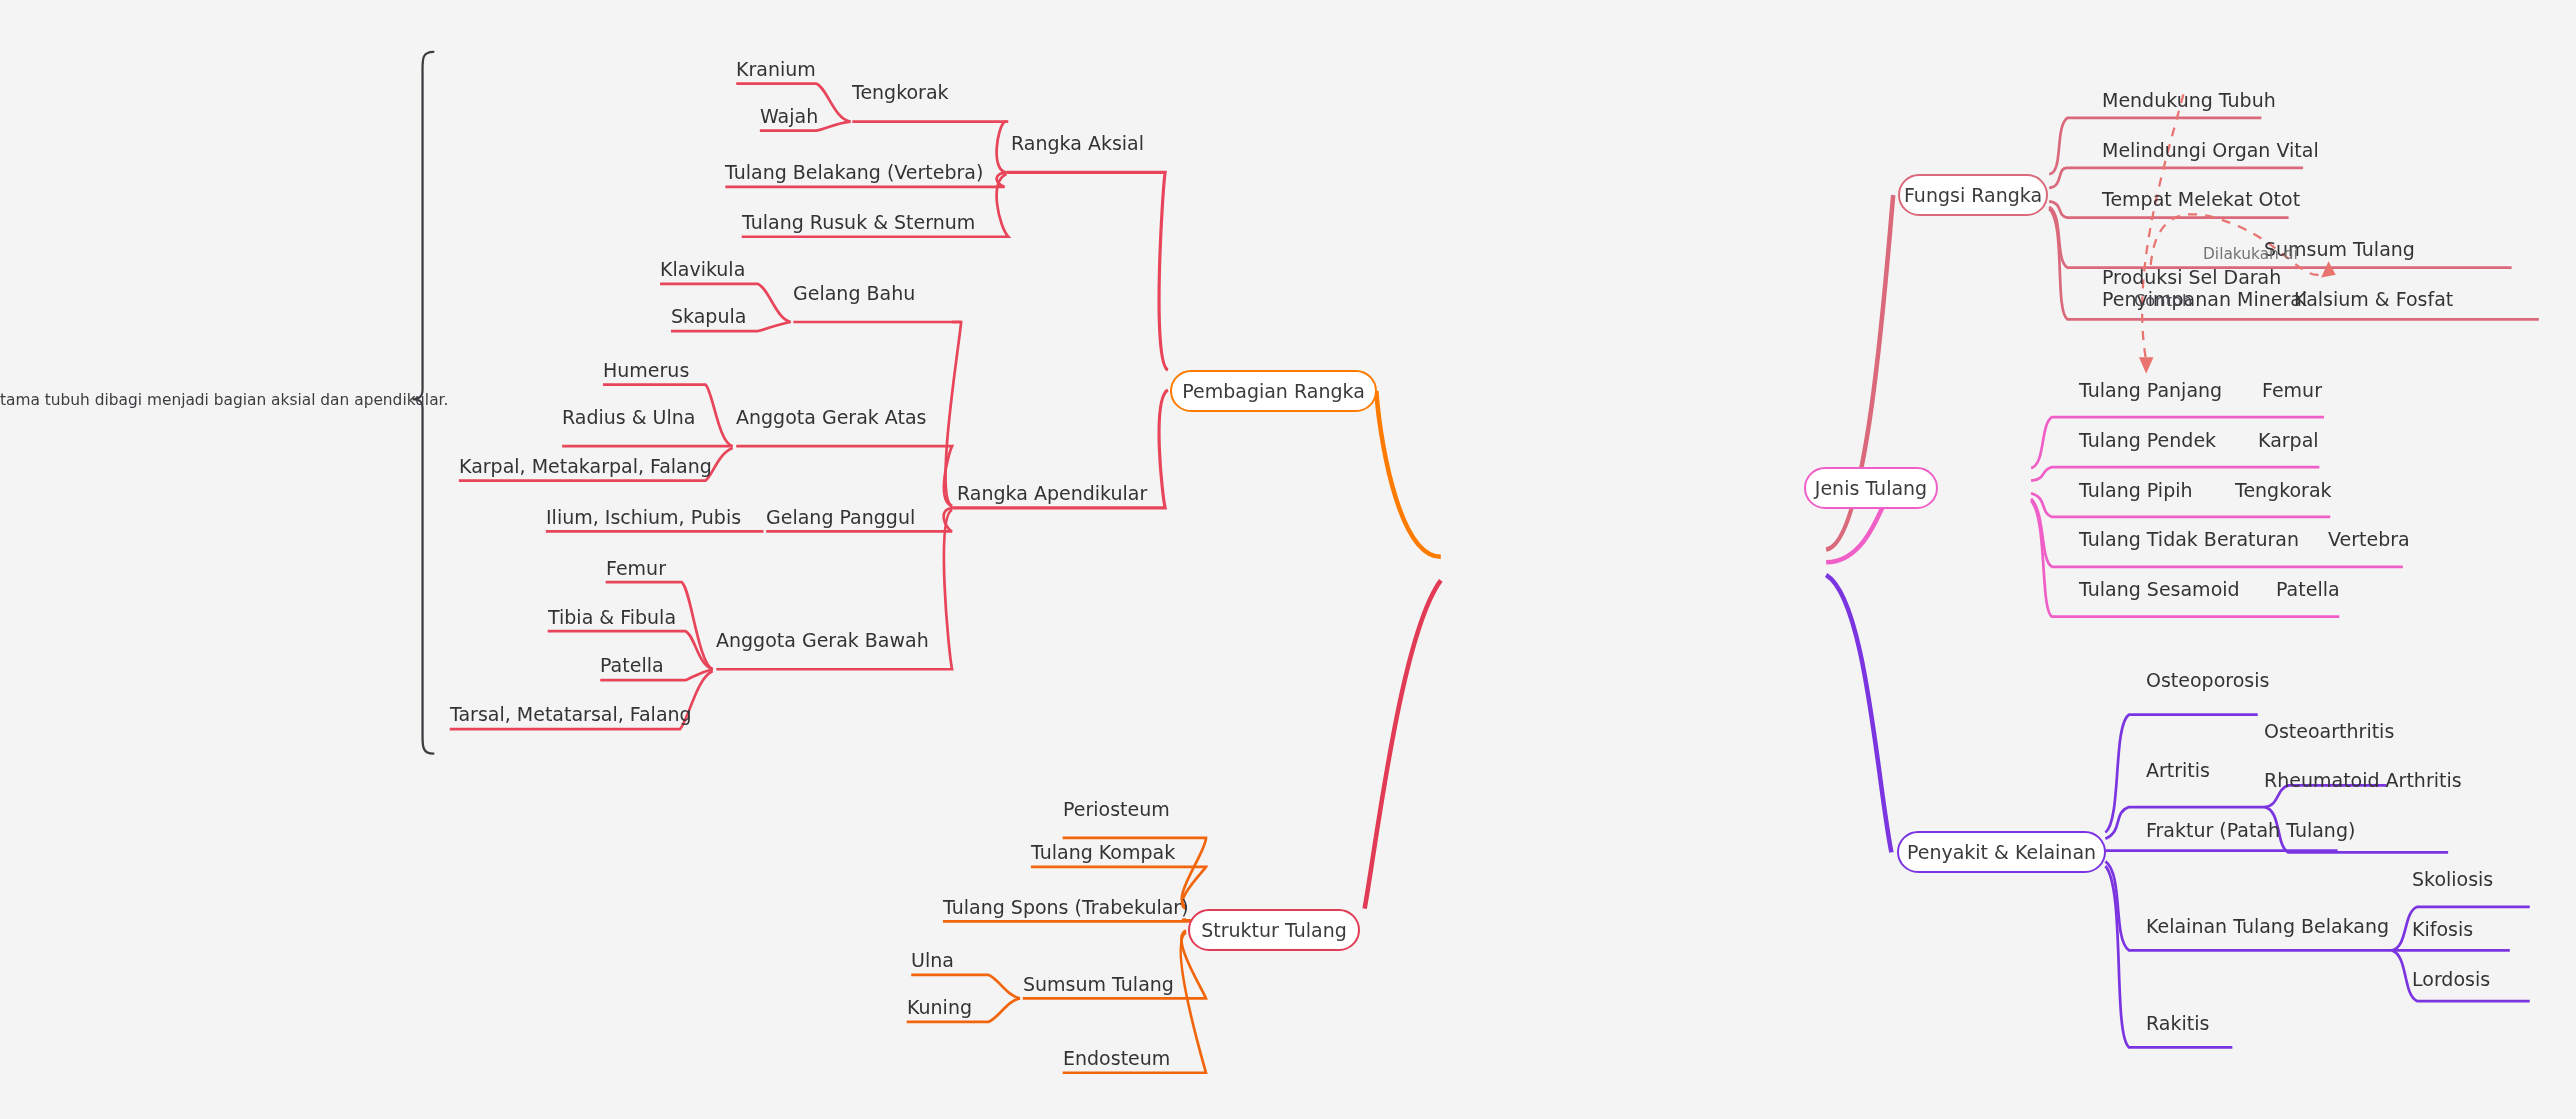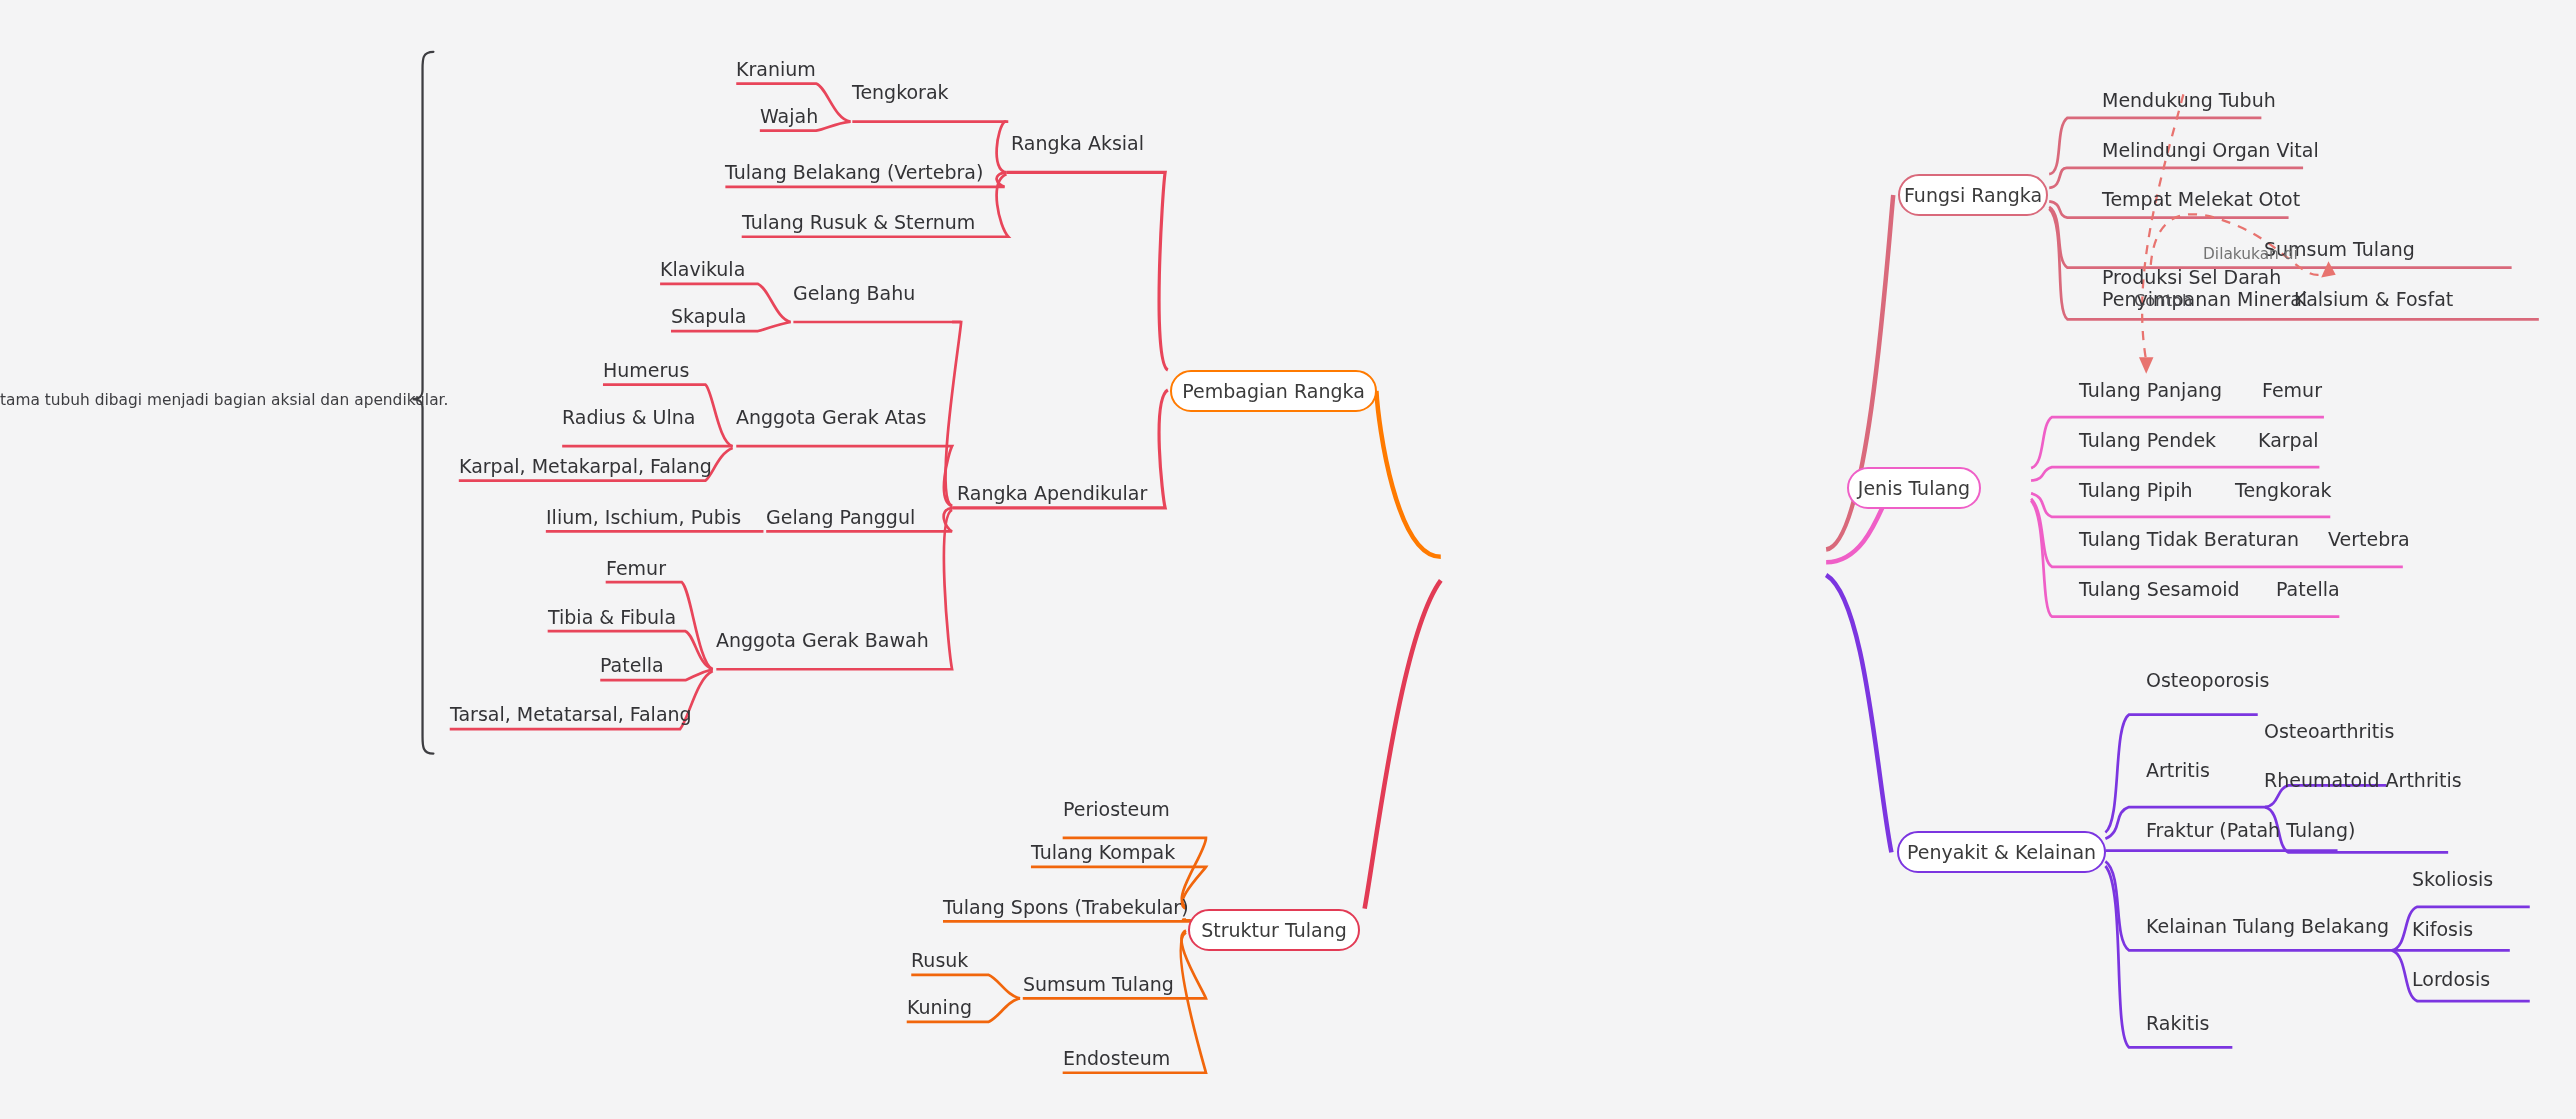--- a/index.html
+++ b/index.html
@@ -215,21 +215,21 @@
   </div>
 
   <div class="l1-node" style="left:1188px; top:909px; width:172px; border-color:#e23b55;">
     <span>Struktur Tulang</span>
   </div>
 
   <div class="l1-node" style="left:1898px; top:174px; width:150px; border-color:#d9697b;">
     <span>Fungsi Rangka</span>
   </div>
 
-  <div class="l1-node" style="left:1847px; top:467px; width:134px; border-color:#ef5fc7;">
+  <div class="l1-node" style="left:1804px; top:467px; width:134px; border-color:#ef5fc7;">
     <span>Jenis Tulang</span>
   </div>
 
   <div class="l1-node" style="left:1897px; top:831px; width:209px; border-color:#7b35e0;">
     <span>Penyakit &amp; Kelainan</span>
   </div>
 
   <div class="leaf" style="left:1011px; top:134px;">Rangka Aksial</div>
   <div class="leaf" style="left:852px; top:83px;">Tengkorak</div>
   <div class="leaf" style="left:736px; top:60px;">Kranium</div>
@@ -253,21 +253,21 @@
   <div class="leaf" style="left:716px; top:631px;">Anggota Gerak Bawah</div>
   <div class="leaf" style="left:606px; top:559px;">Femur</div>
   <div class="leaf" style="left:548px; top:608px;">Tibia &amp; Fibula</div>
   <div class="leaf" style="left:600px; top:656px;">Patella</div>
   <div class="leaf" style="left:450px; top:705px;">Tarsal, Metatarsal, Falang</div>
 
   <div class="leaf" style="left:1063px; top:800px;">Periosteum</div>
   <div class="leaf" style="left:1031px; top:843px;">Tulang Kompak</div>
   <div class="leaf" style="left:943px; top:898px;">Tulang Spons (Trabekular)</div>
   <div class="leaf" style="left:1023px; top:975px;">Sumsum Tulang</div>
-  <div class="leaf" style="left:911px; top:951px;">Rusuk</div>
+  <div class="leaf" style="left:911px; top:951px;">Ulna</div>
   <div class="leaf" style="left:907px; top:998px;">Kuning</div>
   <div class="leaf" style="left:1063px; top:1049px;">Endosteum</div>
 
   <div class="leaf" style="left:2102px; top:91px;">Mendukung Tubuh</div>
   <div class="leaf" style="left:2102px; top:141px;">Melindungi Organ Vital</div>
   <div class="leaf" style="left:2102px; top:190px;">Tempat Melekat Otot</div>
   <div class="leaf" style="left:2102px; top:240px;margin-top:28px;">Produksi Sel Darah</div>
   <div class="leaf" style="left:2264px; top:240px;">Sumsum Tulang</div>
   <div class="leaf" style="left:2102px; top:290px;">Penyimpanan Mineral</div>
   <div class="leaf" style="left:2294px; top:290px;">Kalsium &amp; Fosfat</div>

